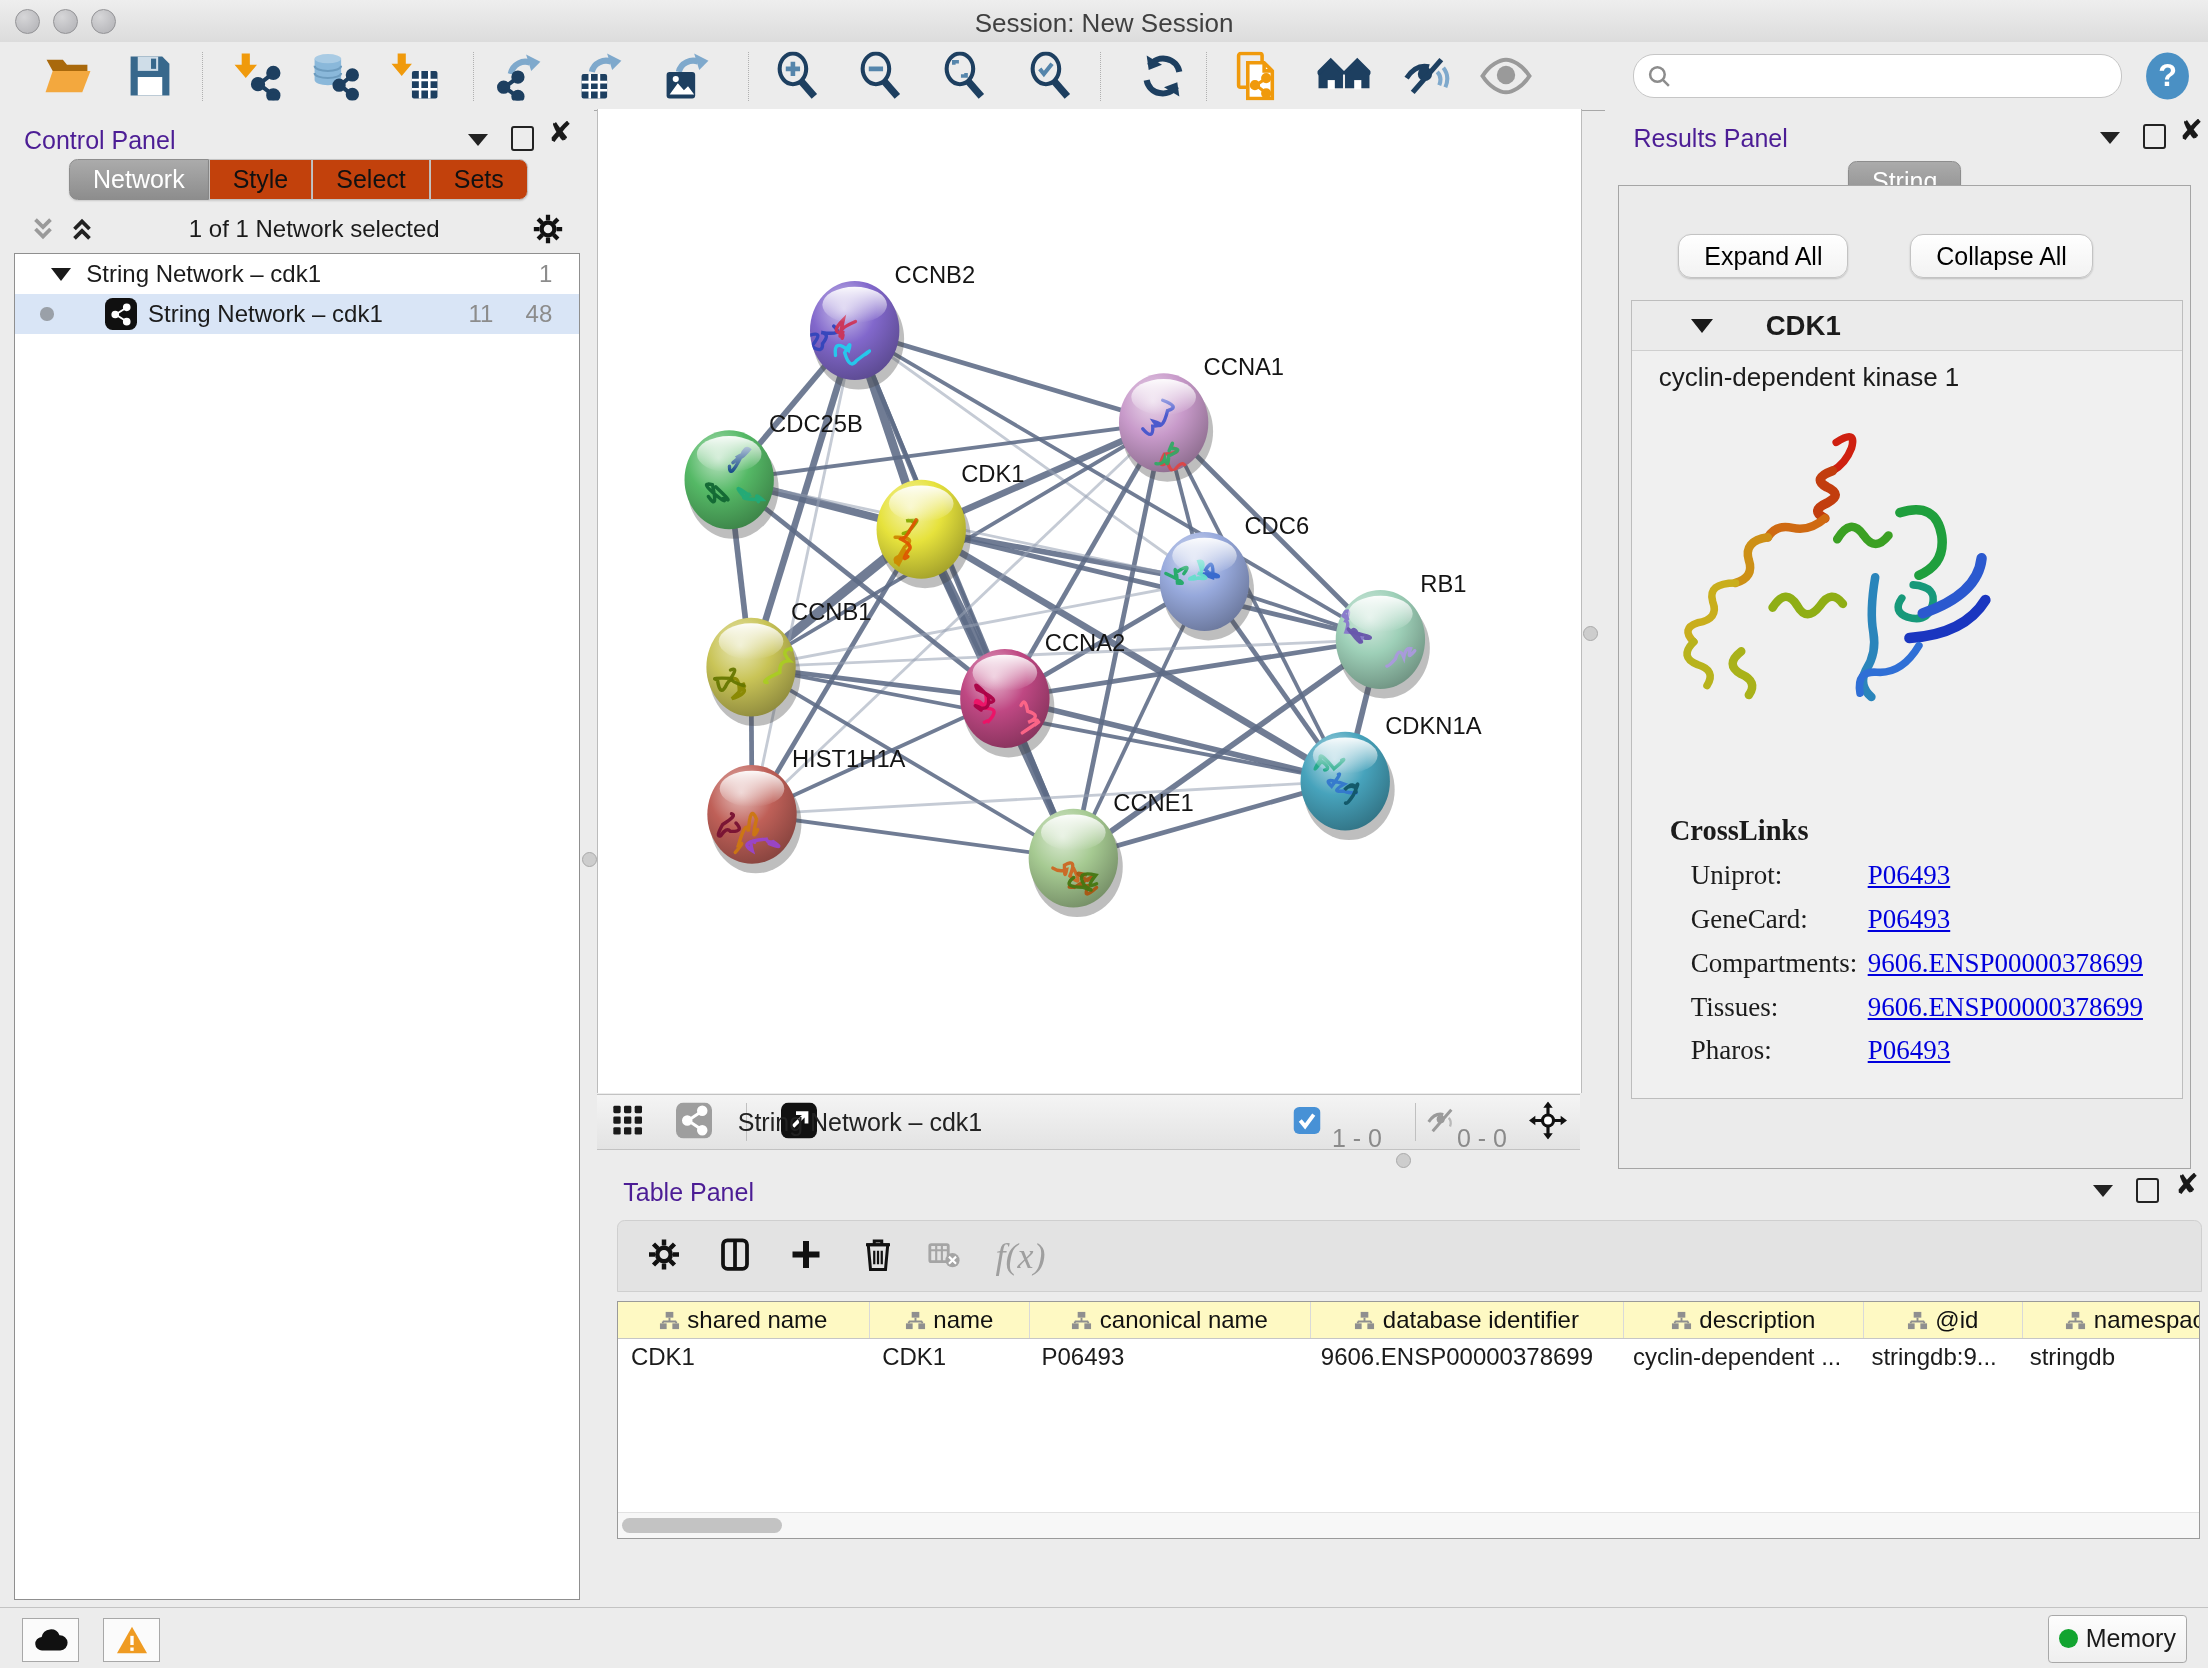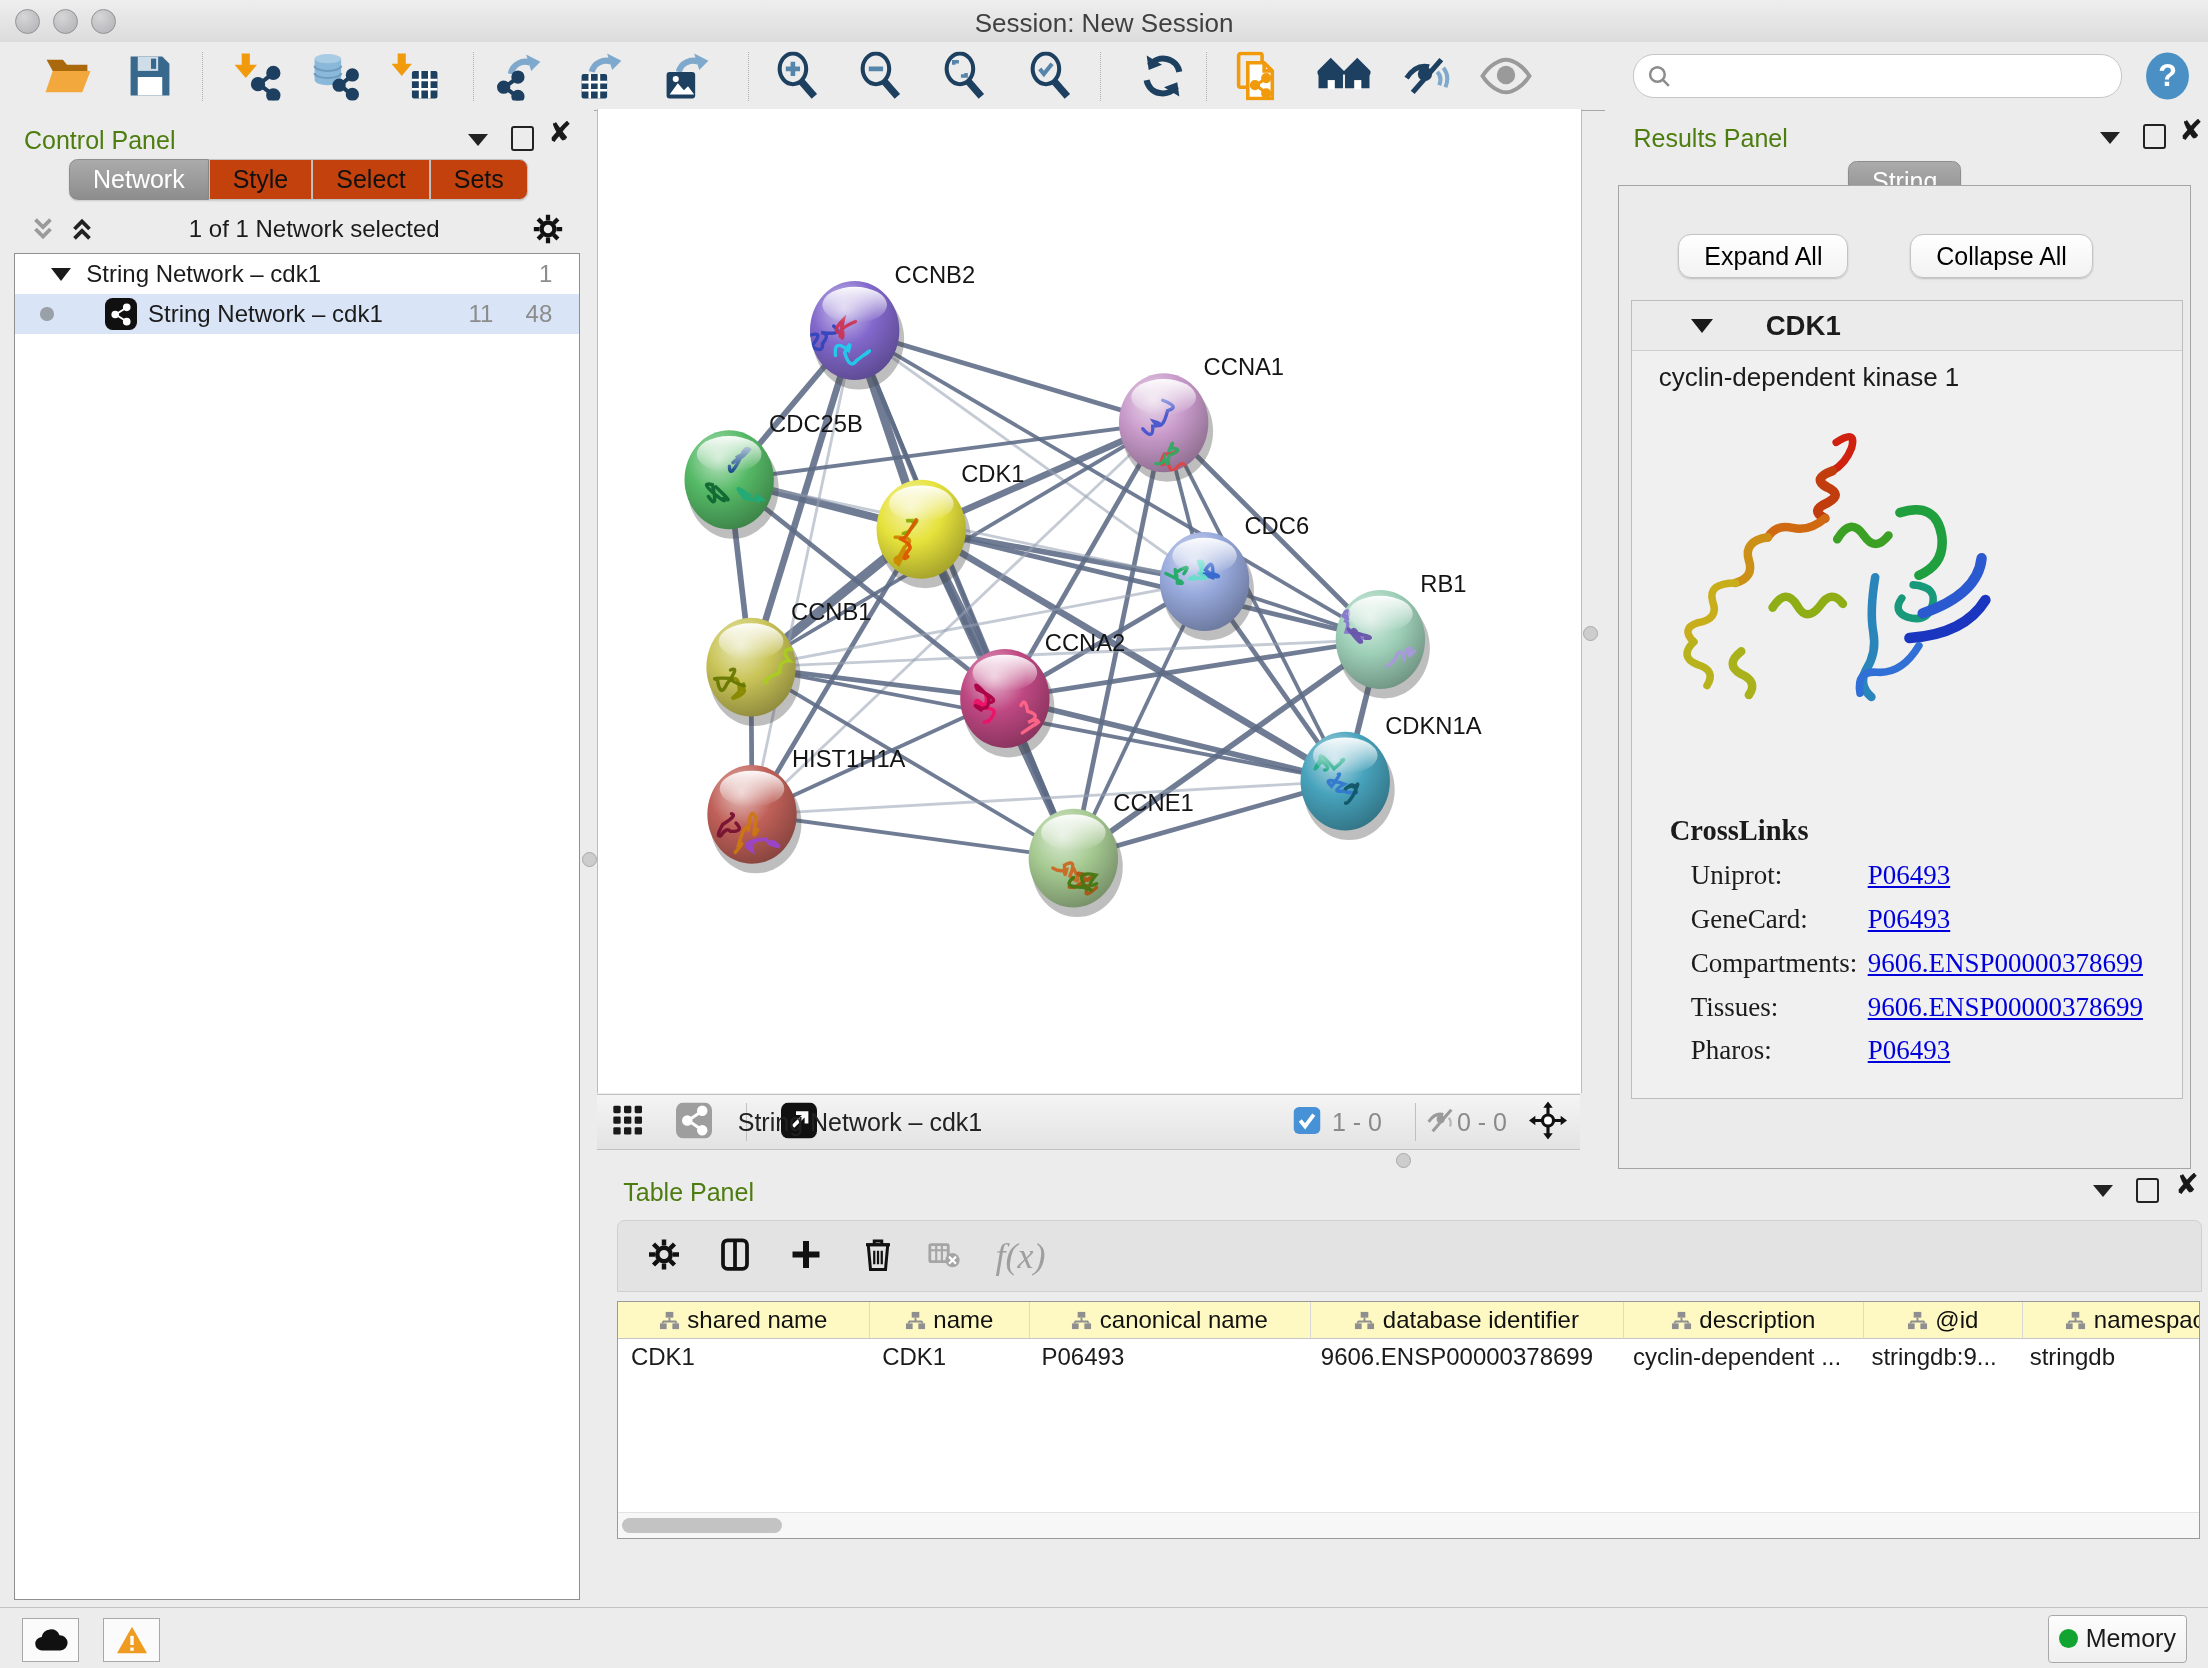--- a/index.html
+++ b/index.html
@@ -12,21 +12,21 @@
   .tl{width:23px;height:23px;border-radius:50%;background:radial-gradient(circle at 35% 30%,#d6d6d8,#b0b0b4);
       border:1px solid #939396;top:8.6px;}
   .wtitle{width:100%;text-align:center;top:7.6px;font-size:26px;color:#404040;}
   
   .toolbar{left:0;top:42px;width:2208px;height:68px;background:#ececec;border-bottom:1px solid #a8a8a8;}
   .tbtn{top:50%;transform:translate(-50%,-50%);width:53px;height:53px;display:flex;align-items:center;justify-content:center;}
   .tsep{top:9.5px;height:49px;width:0;border-left:1.9px dotted #b0b0b0;}
   .searchbox{top:12.4px;height:42px;background:#fff;border:1.9px solid #c6c6c6;border-radius:21px;display:flex;align-items:center;padding-left:13.3px;}
   .searchbox input{border:none;outline:none;font-size:24px;width:399px;background:transparent;font-family:inherit;}
   
-  .panel-title{font-size:25px;color:#4d7c0f;}
+  .panel-title{font-size:25px;color:#4c1d95;}
   .pan-ico{display:inline-block;}
   .tri-down{width:0;height:0;border-left:10.5px solid transparent;border-right:10.5px solid transparent;border-top:12.4px solid #222;}
   .sq-ico{width:19px;height:21px;border:2.9px solid #222;border-radius:2.9px;}
   .x-ico{font-size:28.5px;font-weight:bold;color:#191919;line-height:21px;}
   .seg{display:flex;}
   .seg .tab{font-size:25px;padding:4.8px 23px;background:#c2410c;border:1px solid #c3c3c3;color:#111;
             box-shadow:0 1px 1.9px rgba(0,0,0,.15);}
   .seg .tab:first-child{border-radius:8.6px 0 0 8.6px;}
   .seg .tab:last-child{border-radius:0 8.6px 8.6px 0;}
   .seg .tab.sel{background:linear-gradient(#ababab,#8d8d8d);color:#fff;border-color:#8d8d8d;}
@@ -38,21 +38,21 @@
   .trow{position:relative;height:40px;display:flex;align-items:center;font-size:24px;}
   .trow .cnt{color:#8c8c8c;position:absolute;font-size:24px;}
   .trow.sel{background:#d9e5f6;}
   .appico{width:32px;height:32px;border-radius:7.6px;background:#101010;display:flex;align-items:center;justify-content:center;}
   
   .canvas{left:597px;top:109px;width:983px;height:984px;background:#fff;border-left:1px solid #bcbcbc;border-right:1px solid #bcbcbc;}
   .viewbar{left:597px;top:1094px;width:983px;height:54px;background:linear-gradient(#f4f4f4,#e3e3e3);
            border-top:1px solid #c2c2c2;border-bottom:1px solid #c2c2c2;}
   .vb-item{top:50%;transform:translate(-50%,-50%);}
   .vb-sep{top:7.6px;height:38px;border-left:1px solid #c0c0c0;}
-  .grey-txt{color:#8a8a8a;font-size:25px;}
+  .grey-txt{color:#8a8a8a;font-size:25px;margin-top:16px;}
   .dot-handle{width:13.3px;height:13.3px;border-radius:50%;background:#cdcdcd;border:1px solid #a9a9a9;}
   
   .results{left:1605px;top:109px;width:603px;height:1062px;background:#ececec;}
   .rbox{left:13.3px;top:76px;width:571px;height:982px;background:#ebebeb;border:1.9px solid #a5a5a5;}
   .btn{background:linear-gradient(#ffffff,#f2f2f2);border:1px solid #c3c3c3;border-radius:13px;
        font-size:25px;padding:6.7px 25px;box-shadow:0 1px 1.9px rgba(0,0,0,.2);}
   .section{left:11.4px;top:114px;width:550px;height:797px;background:#f0f0f0;border:1px solid #bdbdbd;}
   .sec-hdr{left:0;top:0;width:100%;height:49px;background:#ebebeb;border-bottom:1px solid #cfcfcf;display:flex;align-items:center;}
   .serif{font-family:"Liberation Serif","DejaVu Serif",serif;}
   .xl-row{position:absolute;font-size:27px;}

